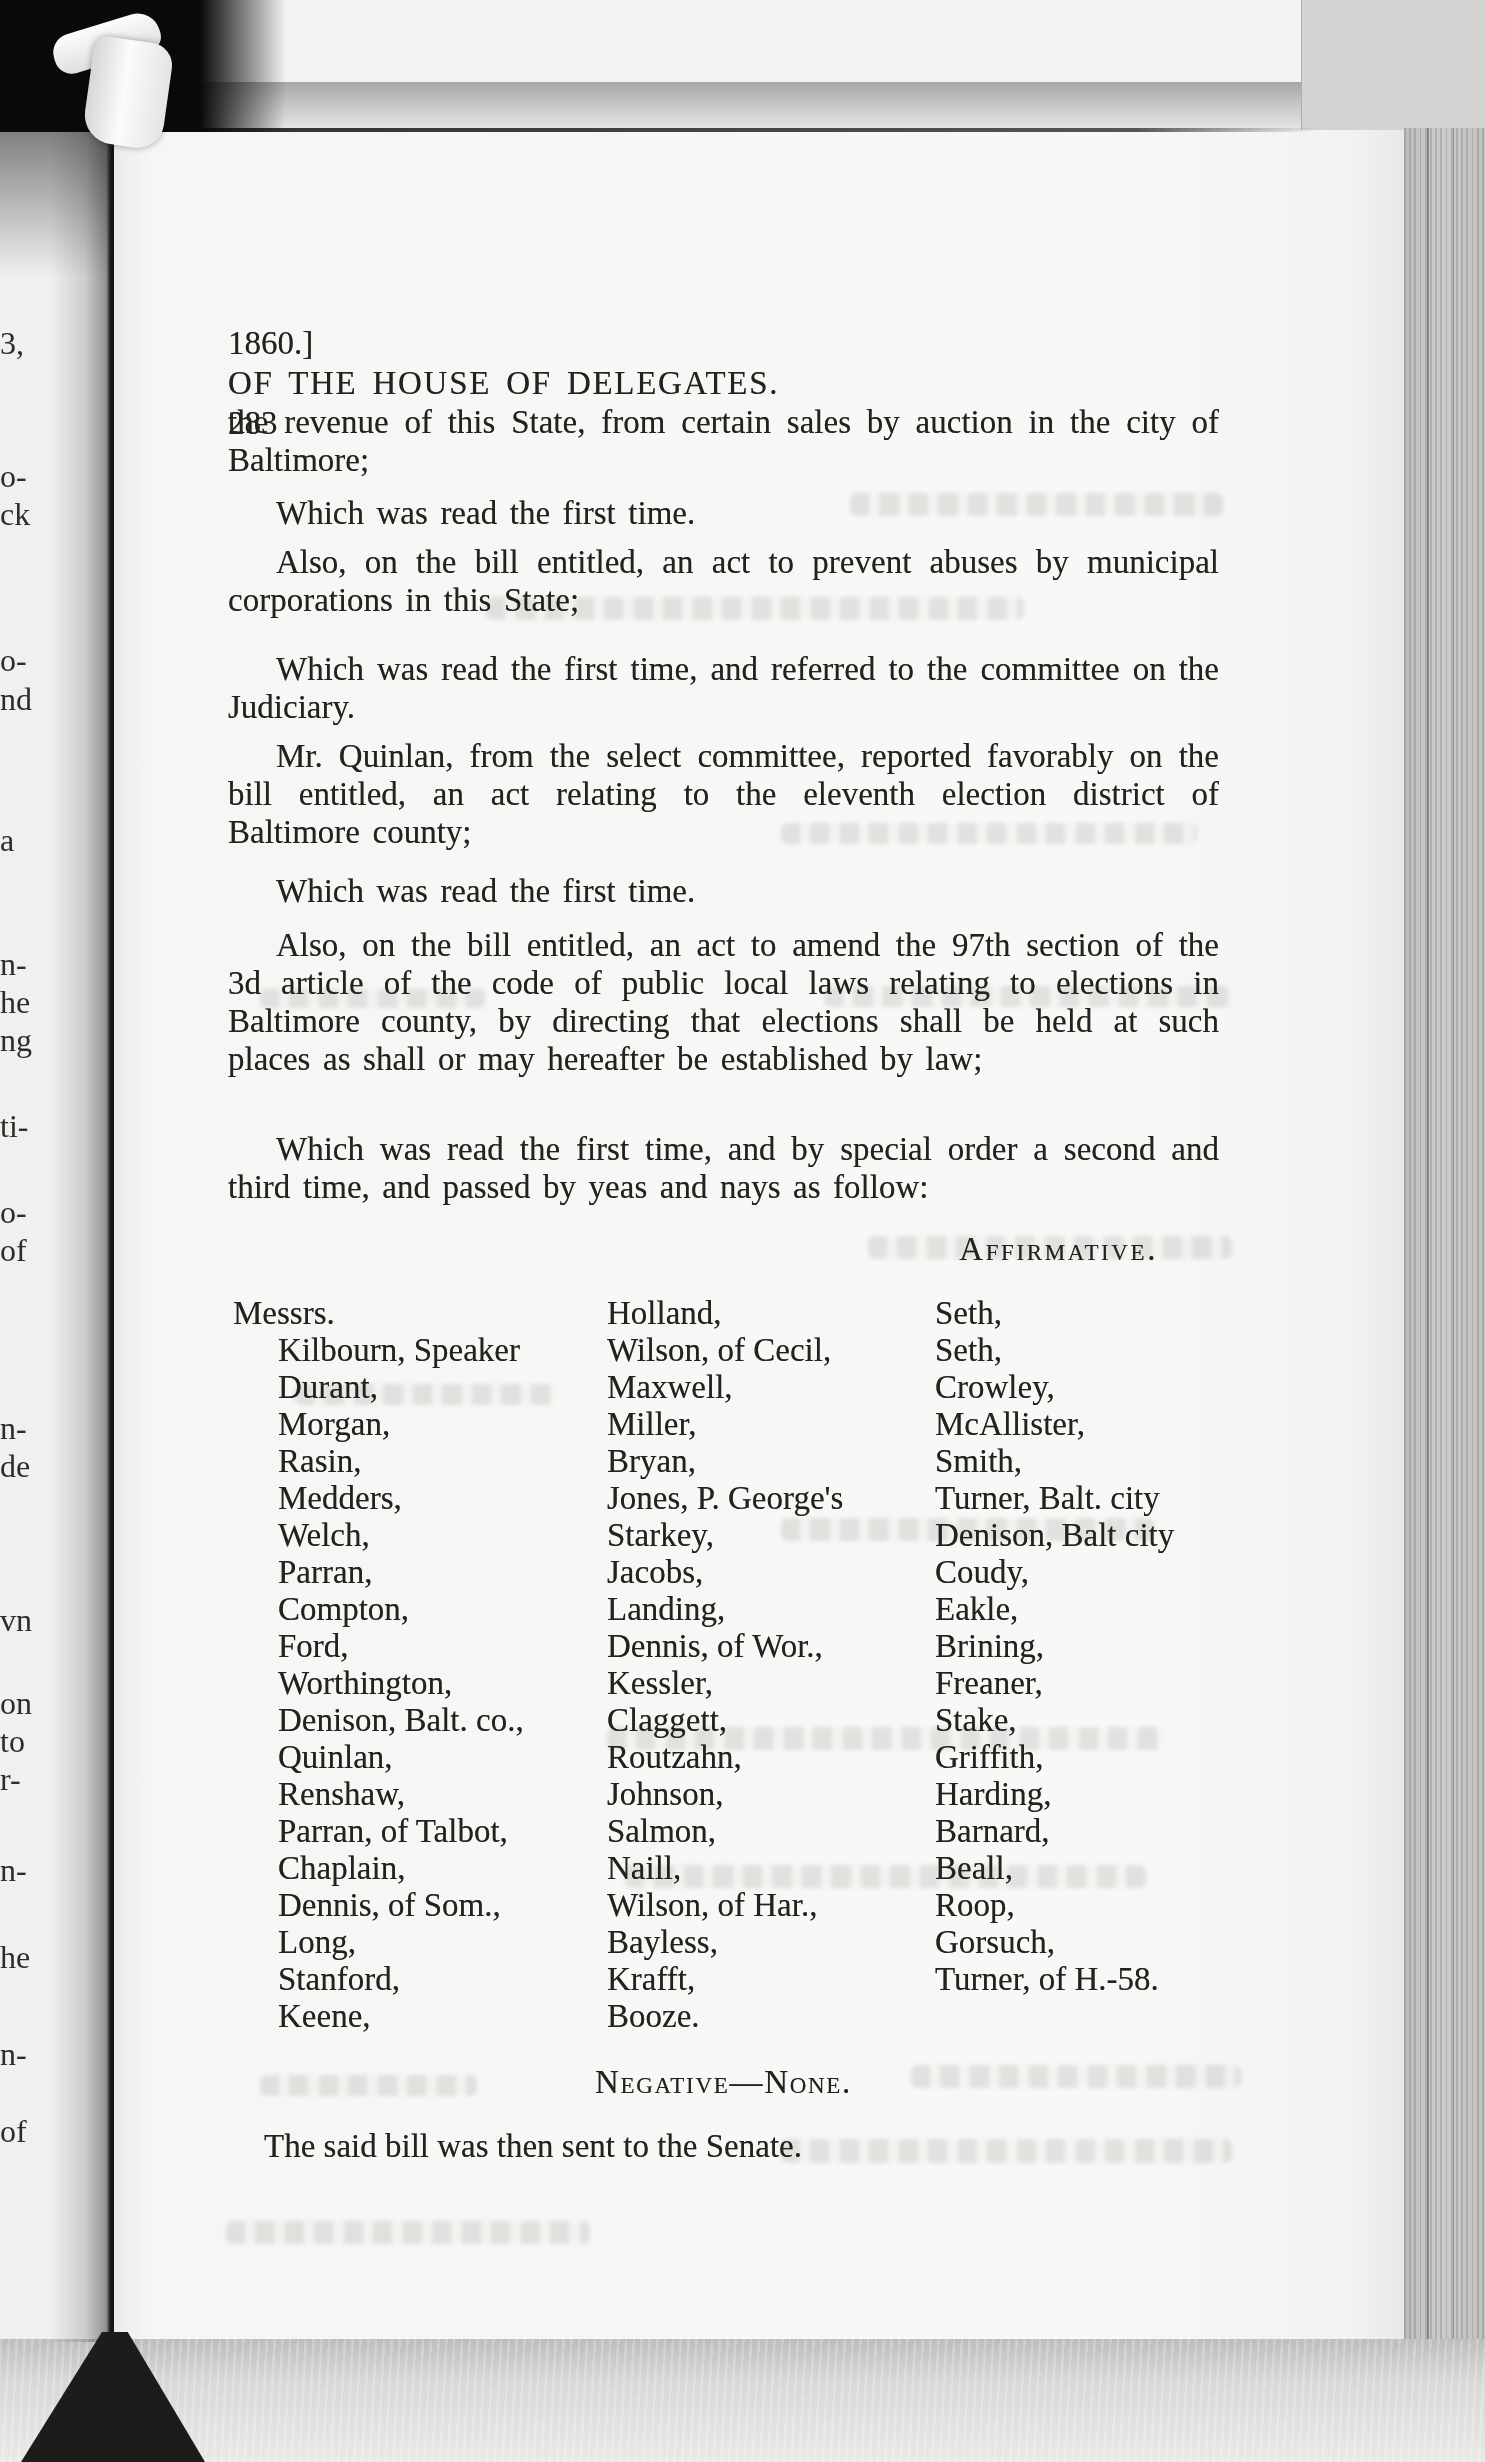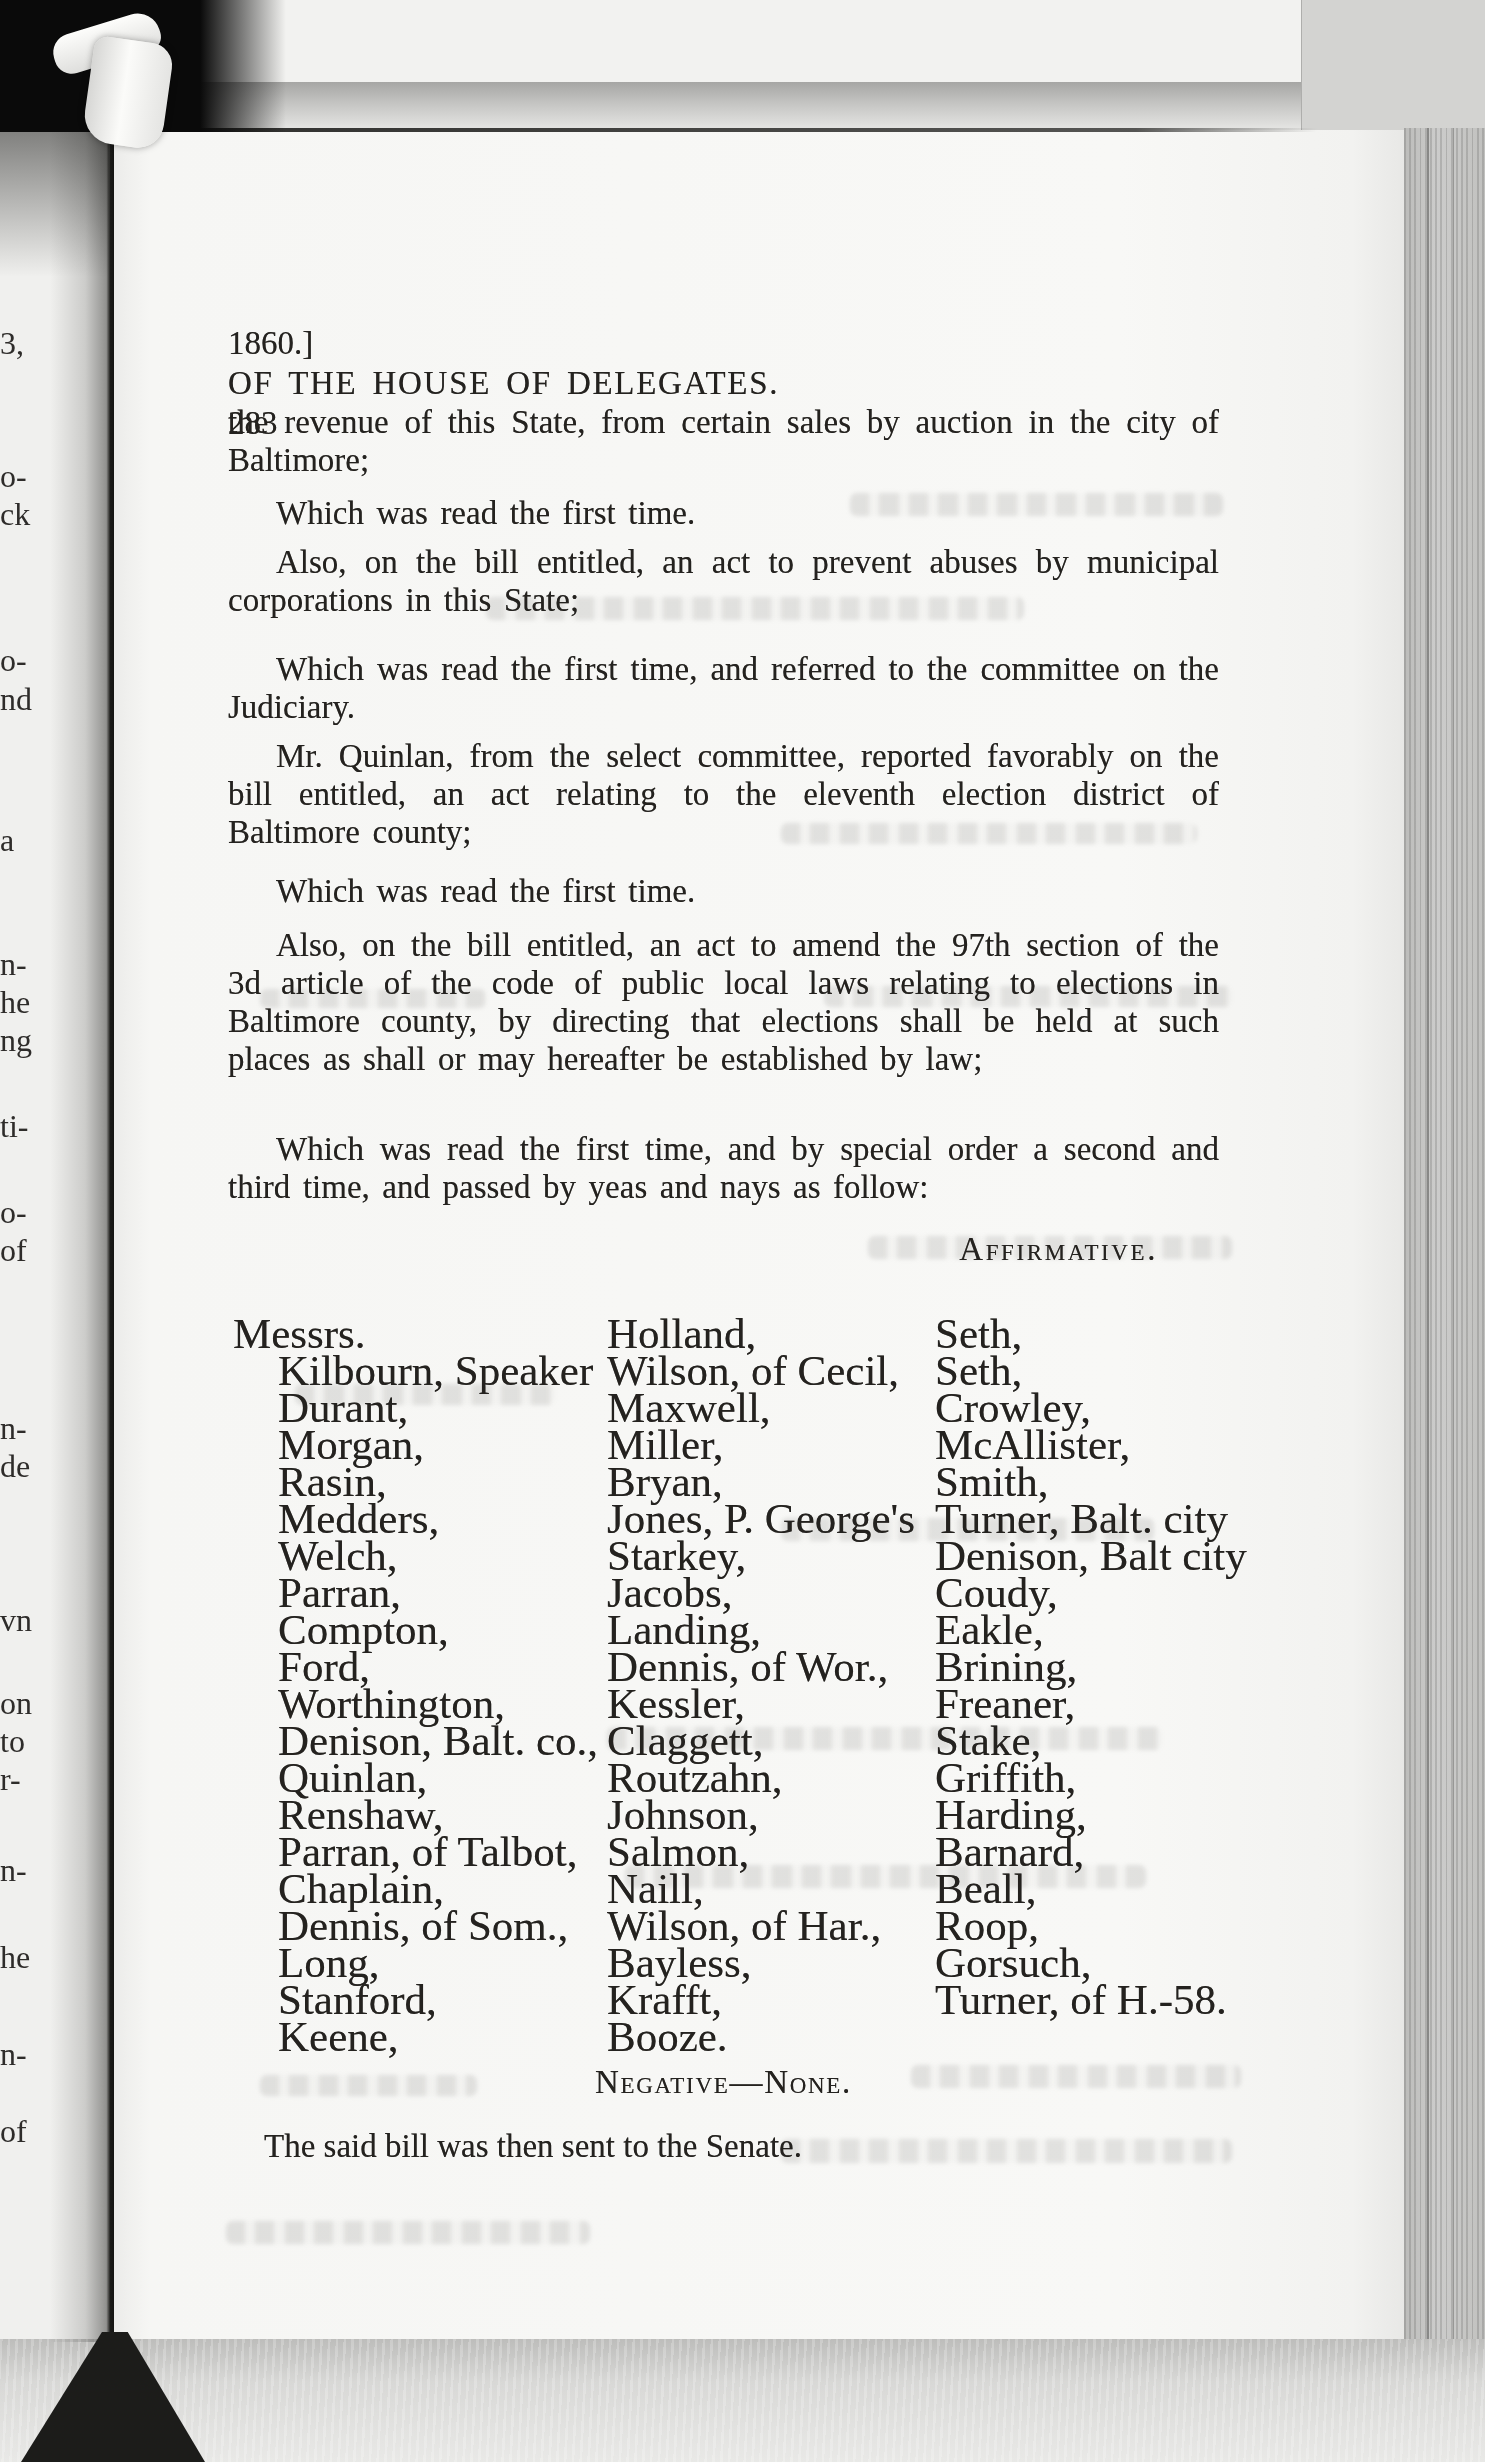--- a/index.html
+++ b/index.html
@@ -44,21 +44,21 @@
   
   .print{color:#24221f;text-shadow:0 0 0.6px rgba(36,34,31,.55);}
   .header-row{position:absolute;left:228px;top:323px;width:991px;display:flex;
       justify-content:space-between;align-items:baseline;font-size:33px;line-height:40px;flex-direction:column;}
   .header-title{letter-spacing:1.7px;word-spacing:5.2px;}
   .para{position:absolute;left:228px;width:991px;font-size:33px;line-height:38px;
         text-align:justify;word-spacing:4.3px;}
   .para.indent{text-indent:48px;}
   .aff-head{position:absolute;left:228px;top:1231px;width:991px;text-align:right;
         font-variant:small-caps;font-size:33px;letter-spacing:2.6px;padding-right:61px;box-sizing:border-box;}
-  .col{position:absolute;top:1295px;font-size:43px;line-height:37px;margin-top:20px;}
+  .col{position:absolute;top:1295px;font-size:33px;line-height:37px;}
   .col .nm{white-space:nowrap;}
   .col-1{left:233px;} .col-1 .nm{padding-left:45px;} .col-1 .messrs{padding-left:0;}
   .col-2{left:607px;} .col-3{left:935px;}
   .neg-line{position:absolute;left:228px;top:2064px;width:991px;text-align:center;
         font-variant:small-caps;font-size:33px;letter-spacing:1.7px;}
   .closing{position:absolute;left:228px;top:2127px;width:991px;font-size:33px;
         line-height:38px;text-indent:36px;}
   .frag{position:absolute;left:0;width:43px;font-size:32px;line-height:35px;
         color:#2e2c2a;white-space:nowrap;overflow:hidden;}
   .ghost{position:absolute;border-radius:7px;filter:blur(2.2px);

